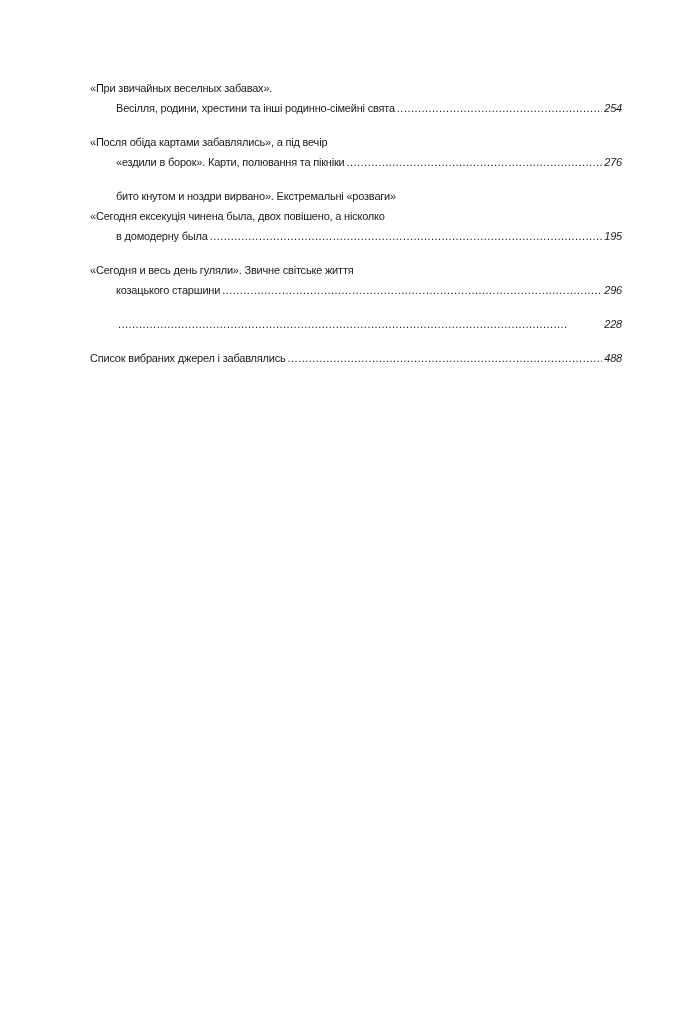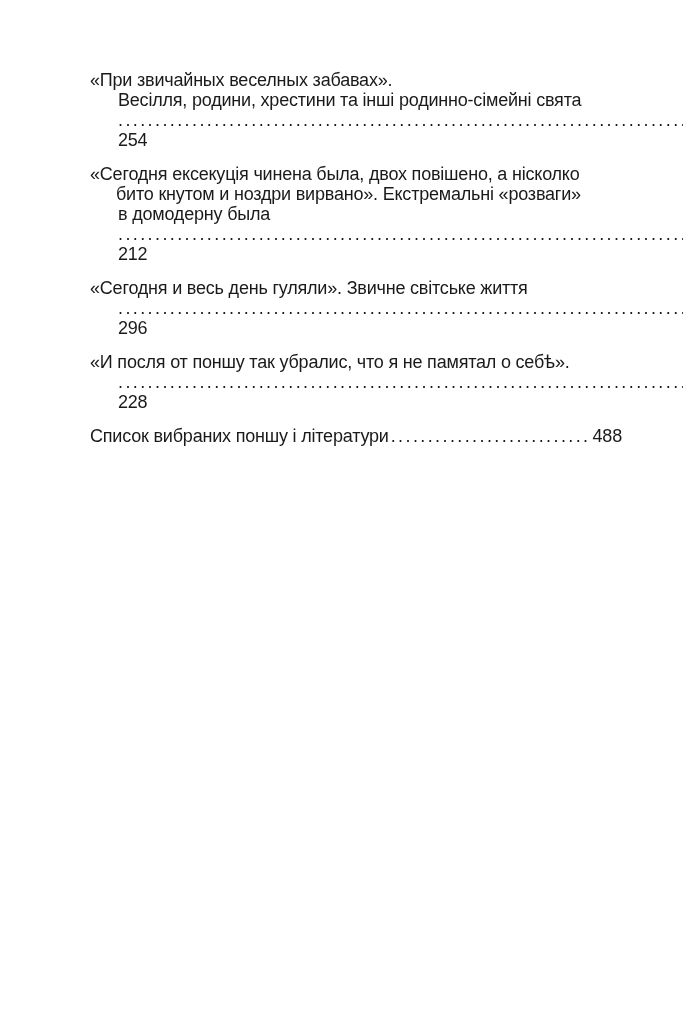--- a/index.html
+++ b/index.html
@@ -1,69 +1,75 @@
 <!DOCTYPE html>
 <html><head>
 <meta charset="utf-8">
 <style>
   html, body { margin: 0; padding: 0; background: #ffffff; }
   body { width: 683px; height: 1024px; position: relative; overflow: hidden;
          font-family: "Liberation Sans", "DejaVu Sans", sans-serif; color: #1a1a1a; }
-  .toc { position: absolute; left: 90px; top: 70px; width: 532px; font-size: 18px; line-height: 20px; letter-spacing: -0.2px; }
+  .toc { position: absolute; left: 90px; top: 78px; width: 532px; font-size: 11px; line-height: 20px; letter-spacing: -0.2px; }
   .entry { margin-bottom: 14px; }
   .line { white-space: nowrap; }
-  .indent { padding-left: 26px; flex-direction: column; }
+  .indent { padding-left: 26px; }
   .last { display: flex; align-items: baseline; }
   .last .txt { white-space: nowrap; flex: 0 0 auto; }
   .dots { flex: 1 1 auto; overflow: hidden; white-space: nowrap; margin: 0 2px; letter-spacing: 2.2px; }
   .dots::before { content: ". . . . . . . . . . . . . . . . . . . . . . . . . . . . . . . . . . . . . . . . . . . . . . . . . . . . . . . . . . . . . . . . . . . . . . . . . . . . . . . . . . . . . . . . . . . . . . . . . . . . . . . . . . . . . . . . . . . . . . . . . . . . . . . ."; letter-spacing: -1.3px; }
-  .page { flex: 0 0 auto; }
+  .page { flex: 0 0 auto; font-style: italic; }
 </style>
 </head>
 <body>
 
 <div class="toc">
   <div class="entry">
     <div class="line">«При звичайных веселных забавах».</div>
     <div class="last indent">
       <span class="txt">Весілля, родини, хрестини та інші родинно-сімейні свята</span>
       <span class="dots"></span>
       <span class="page">254</span>
     </div>
   </div>
 
   <div class="entry">
+    <div class="line">«Посля обіда картами забавлялись», а під вечір</div>
+    <div class="last indent">
+      <span class="txt">«ездили в борок». Карти, полювання та пікніки</span>
+      <span class="dots"></span>
+      <span class="page">276</span>
+    </div>
   </div>
 
   <div class="entry">
+    <div class="line indent">бито кнутом и ноздри вирвано». Екстремальні «розваги»</div>
     <div class="line">«Сегодня ексекуція чинена была, двох повішено, а нісколко</div>
-    <div class="line indent">бито кнутом и ноздри вирвано». Екстремальні «розваги»</div>
     <div class="last indent">
       <span class="txt">в домодерну была</span>
       <span class="dots"></span>
-      <span class="page">212</span>
+      <span class="page">195</span>
     </div>
   </div>
 
   <div class="entry">
     <div class="line">«Сегодня и весь день гуляли». Звичне світське життя</div>
     <div class="last indent">
+      <span class="txt">козацького старшини</span>
       <span class="dots"></span>
       <span class="page">296</span>
     </div>
   </div>
 
   <div class="entry">
-    <div class="line">«И посля от поншу так убралис, что я  не памятал о себѣ».</div>
     <div class="last indent">
       <span class="dots"></span>
       <span class="page">228</span>
     </div>
   </div>
 
   <div class="entry">
     <div class="last">
-      <span class="txt">Список вибраних поншу і літератури</span>
+      <span class="txt">Список вибраних джерел і забавлялись</span>
       <span class="dots"></span>
       <span class="page">488</span>
     </div>
   </div>
 </div>
 
 </body></html>

